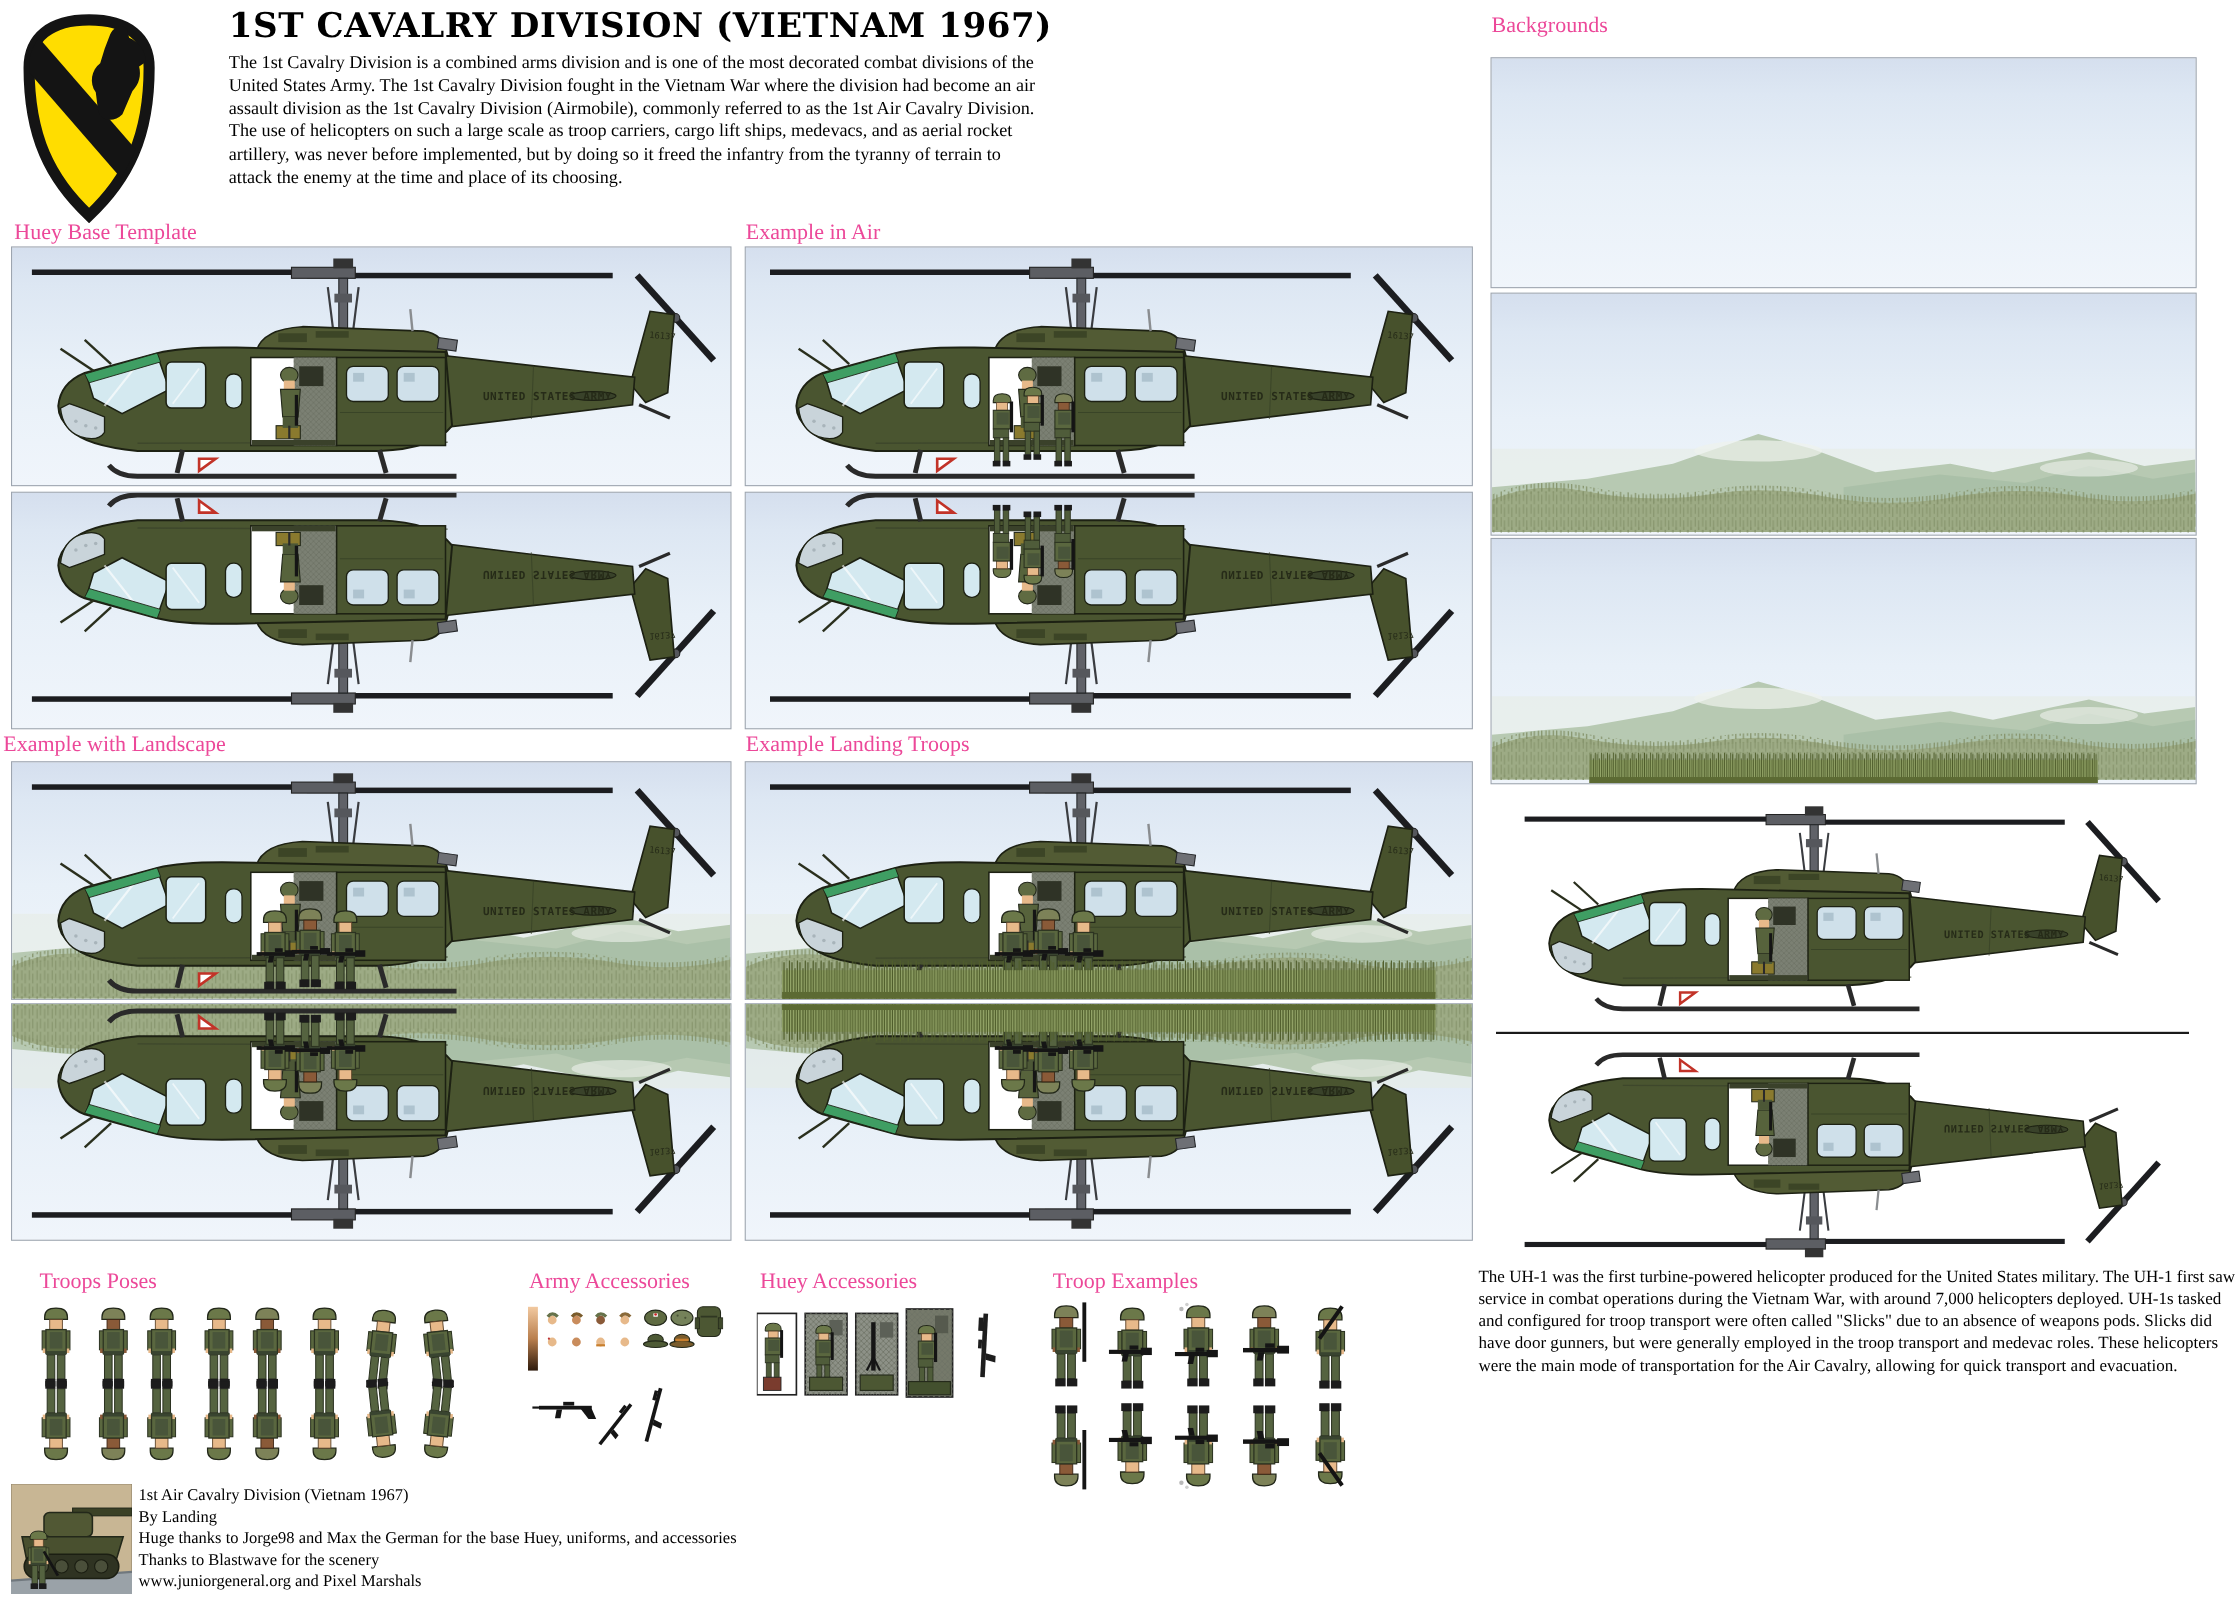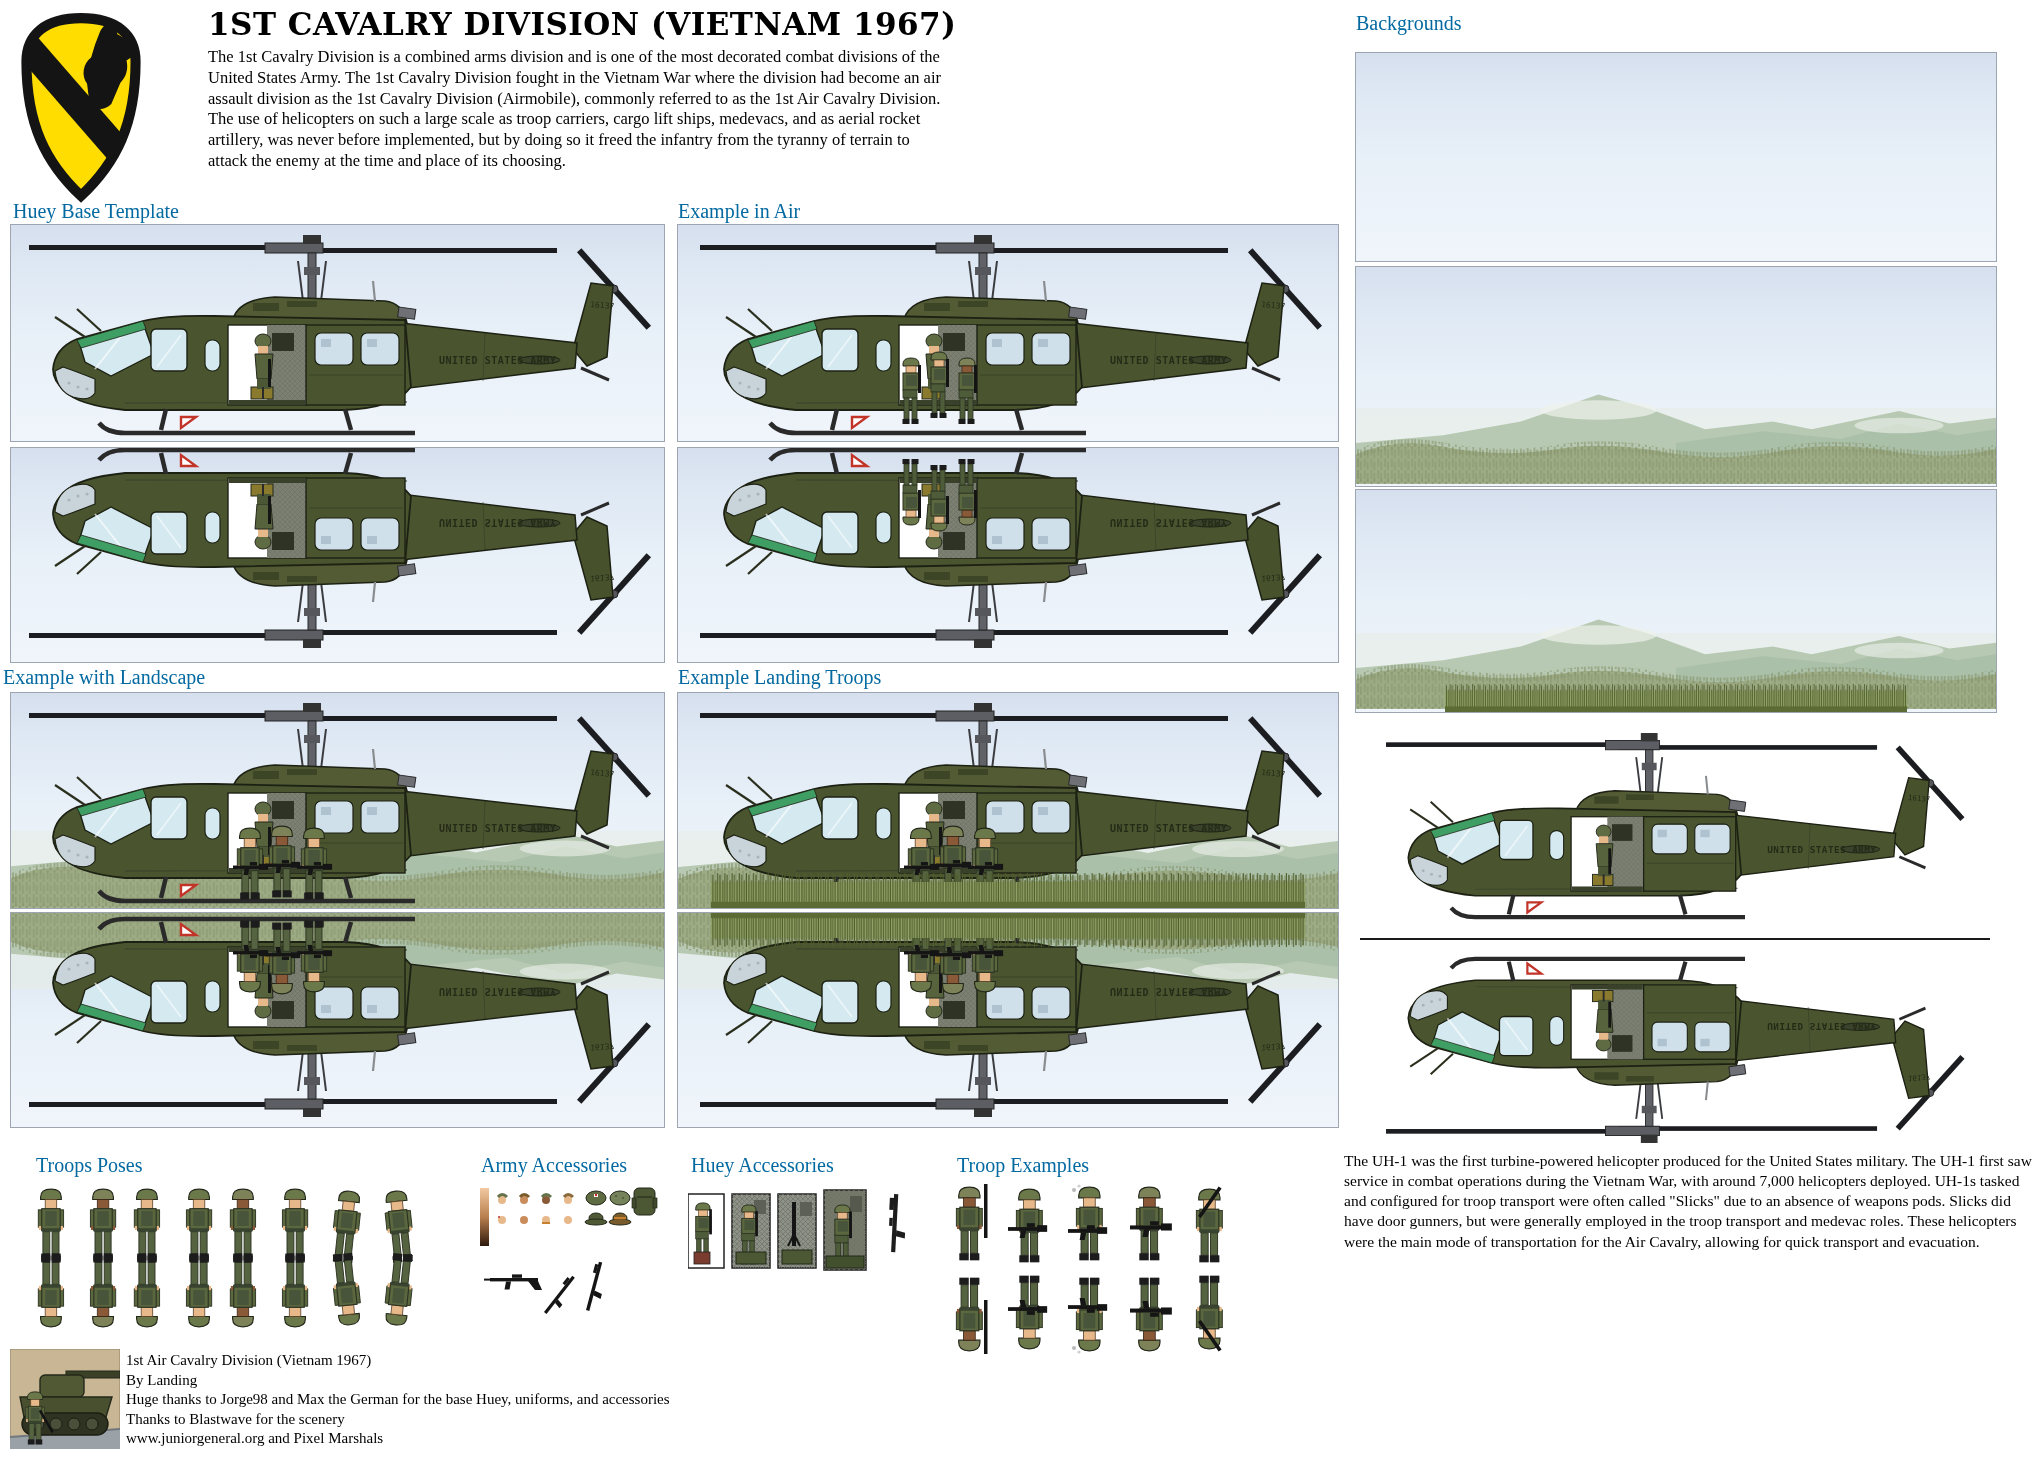--- a/index.html
+++ b/index.html
@@ -1,18 +1,18 @@
 <!DOCTYPE html>
 <html><head>
 <meta charset="utf-8">
 <style>
   html,body{margin:0;padding:0;background:#ffffff;}
   #page{position:relative;width:2034px;height:1464px;background:#ffffff;overflow:hidden;
         font-family:"Liberation Serif",serif;color:#000;}
-  .label{position:absolute;font-size:20px;color:#0369a1;white-space:nowrap;}
+  .label{position:absolute;font-size:20px;color:#ec4899;white-space:nowrap;}
   .panel{position:absolute;border:1px solid #9da5b0;
          background:linear-gradient(180deg,#d5dfee 0%,#dde7f3 16%,#e8f0f8 52%,#f0f5fb 100%);}
   #page-title{position:absolute;left:208px;top:6px;font-family:"DejaVu Serif",serif;
               font-weight:700;font-size:31px;letter-spacing:0.5px;white-space:nowrap;}
   #division-description{position:absolute;left:208px;top:47px;width:736px;
               font-size:16.5px;line-height:1.26;font-family:Liberation Serif, serif;}
   #uh1-note{position:absolute;left:1344px;top:1151px;width:692px;font-size:15.5px;line-height:1.3;}
   .credit-line{position:relative;font-size:15px;line-height:1.3;}
   #credits{position:absolute;left:126px;top:1351px;width:600px;}
   #fold-line{position:absolute;left:1360px;top:938px;width:630px;height:2px;background:#1a1a1a;}

